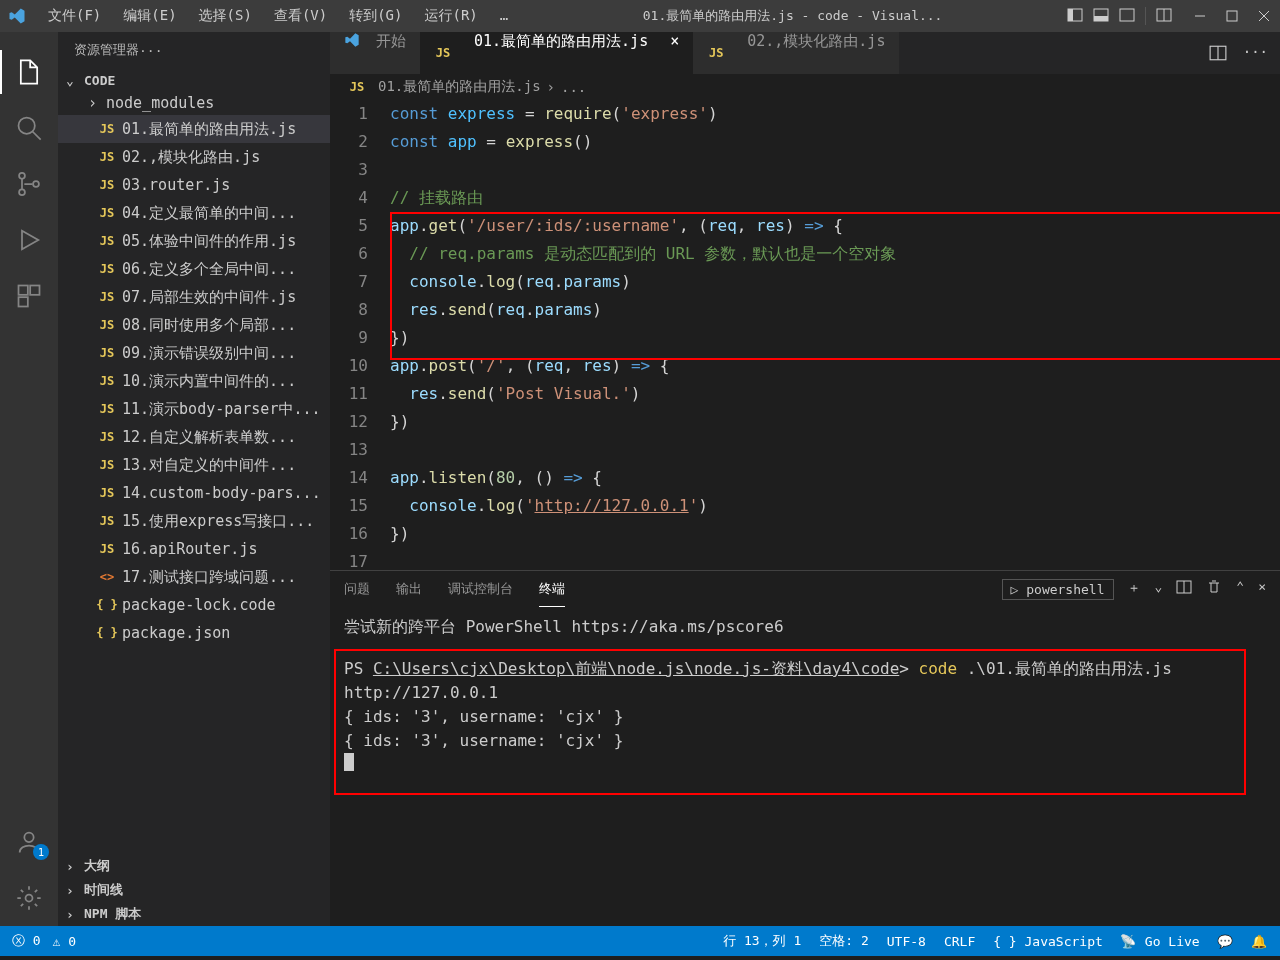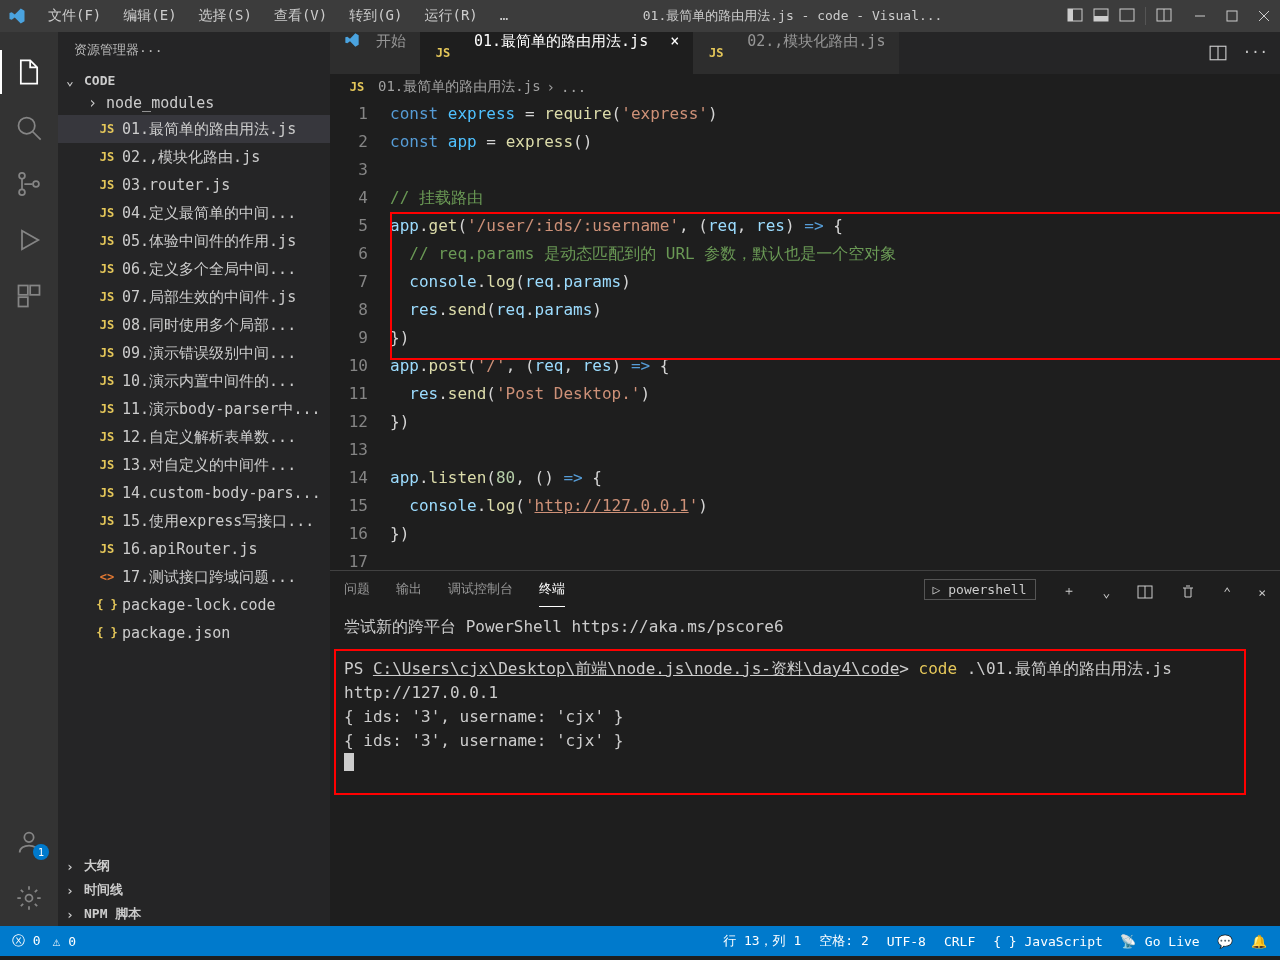--- a/index.html
+++ b/index.html
@@ -47,21 +47,21 @@
 .pr { color: #9cdcfe; }
 .cm { color: #6a9955; }
 .nm { color: #b5cea8; }
 .pu { color: #d4d4d4; }
 .vr { color: #4fc1ff; }
 .red-box1 { position: absolute; border: 2px solid #ff0000; left: 60px; top: 112px; width: 1070px; height: 148px; pointer-events: none; }
 .terminal-panel { height: 356px; background: #1e1e1e; border-top: 1px solid #414141; display: flex; flex-direction: column; }
 .term-tabs { height: 36px; display: flex; align-items: center; padding: 0 14px; gap: 26px; font-size: 13px; color: #969696; }
 .term-tab { cursor: pointer; padding: 8px 0; }
 .term-tab.active { color: #ffffff; border-bottom: 1px solid #fff; }
-.term-right { margin-left: auto; display: flex; gap: 27px; align-items: flex-end; color: #cccccc; padding-left: 30px; }
+.term-right { margin-left: auto; display: flex; gap: 14px; align-items: flex-start; color: #cccccc; padding-left: 30px; }
 .term-body { flex: 1; padding: 8px 14px; font-family: Consolas, monospace; font-size: 16px; line-height: 24px; color: #cccccc; position: relative; }
 .red-box2 { position: absolute; border: 2px solid #ff0000; left: 4px; top: 42px; width: 912px; height: 146px; pointer-events: none; }
 .term-ps { color: #cccccc; }
 .term-path { text-decoration: underline; }
 .term-cmd { color: #e6c85a; }
 .statusbar { height: 30px; background: #007acc; display: flex; align-items: center; color: #ffffff; font-size: 13px; padding: 0 12px; }
 .sb-left { display: flex; gap: 12px; align-items: center; }
 .sb-right { margin-left: auto; display: flex; gap: 18px; align-items: center; }
 .sb-item { cursor: pointer; }
 svg { display: block; }
@@ -328,21 +328,21 @@
       <div class="code"><span class="kw">const</span> <span class="vr">express</span> <span class="pu">=</span> <span class="fn">require</span><span class="pu">(</span><span class="st">'express'</span><span class="pu">)</span>
 <span class="kw">const</span> <span class="vr">app</span> <span class="pu">=</span> <span class="fn">express</span><span class="pu">()</span>
 
 <span class="cm">// 挂载路由</span>
 <span class="pr">app</span><span class="pu">.</span><span class="fn">get</span><span class="pu">(</span><span class="st">'/user/:ids/:username'</span><span class="pu">, (</span><span class="pr">req</span><span class="pu">, </span><span class="pr">res</span><span class="pu">) </span><span class="kw">=&gt;</span><span class="pu"> {</span>
   <span class="cm">// req.params 是动态匹配到的 URL 参数，默认也是一个空对象</span>
   <span class="pr">console</span><span class="pu">.</span><span class="fn">log</span><span class="pu">(</span><span class="pr">req</span><span class="pu">.</span><span class="pr">params</span><span class="pu">)</span>
   <span class="pr">res</span><span class="pu">.</span><span class="fn">send</span><span class="pu">(</span><span class="pr">req</span><span class="pu">.</span><span class="pr">params</span><span class="pu">)</span>
 <span class="pu">})</span>
 <span class="pr">app</span><span class="pu">.</span><span class="fn">post</span><span class="pu">(</span><span class="st">'/'</span><span class="pu">, (</span><span class="pr">req</span><span class="pu">, </span><span class="pr">res</span><span class="pu">) </span><span class="kw">=&gt;</span><span class="pu"> {</span>
-  <span class="pr">res</span><span class="pu">.</span><span class="fn">send</span><span class="pu">(</span><span class="st">'Post Desktop.'</span><span class="pu">)</span>
+  <span class="pr">res</span><span class="pu">.</span><span class="fn">send</span><span class="pu">(</span><span class="st">'Post Visual.'</span><span class="pu">)</span>
 <span class="pu">})</span>
 
 <span class="pr">app</span><span class="pu">.</span><span class="fn">listen</span><span class="pu">(</span><span class="nm">80</span><span class="pu">, () </span><span class="kw">=&gt;</span><span class="pu"> {</span>
   <span class="pr">console</span><span class="pu">.</span><span class="fn">log</span><span class="pu">(</span><span class="st">'<u>http://127.0.0.1</u>'</span><span class="pu">)</span>
 <span class="pu">})</span>
 </div>
       <div class="red-box1"></div>
     </div>
 
     <div class="terminal-panel">

